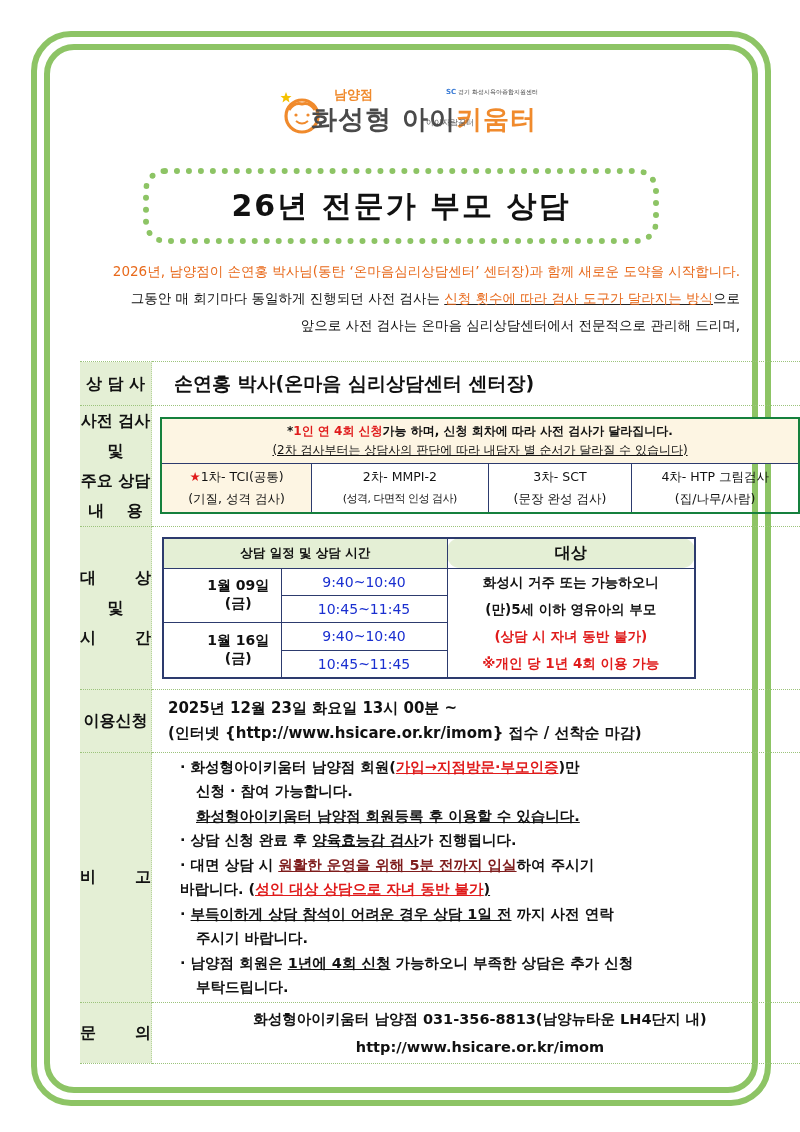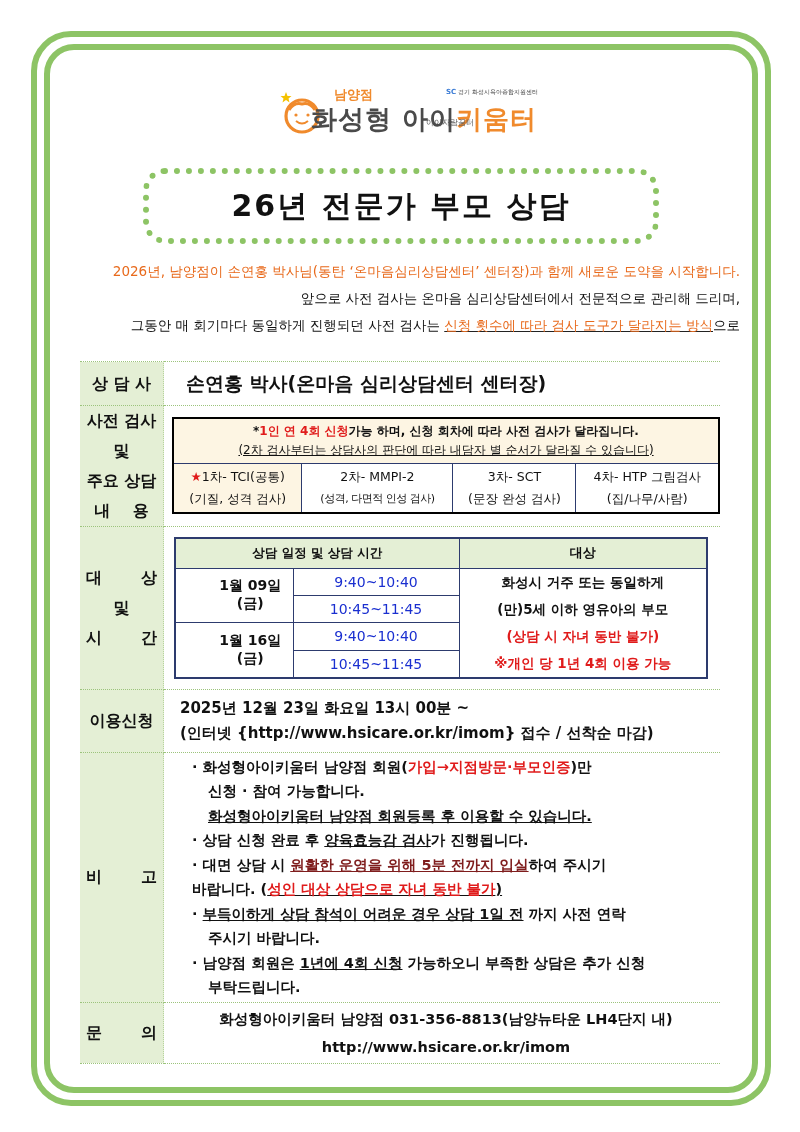--- a/index.html
+++ b/index.html
@@ -30,46 +30,46 @@
 
   
   .main-table { position: absolute; left: 80px; top: 361px; width: 640px; border-collapse: collapse; }
   .main-table td { border-top: 1px dotted #9cc47c; border-bottom: 1px dotted #9cc47c; vertical-align: middle; }
   .main-table td.label { width: 98px; background: #e4efd5; text-align: center; font-weight: bold; font-size: 16px; line-height: 30px; border-right: 1px dotted #b7d39d; }
   .main-table td.content { padding: 0 0 0 8px; }
 
   .row-counselor td { height: 44px; }
   .counselor-name { font-size: 19px; font-weight: bold; padding-left: 14px; }
 
-  .tests { width: 548px; border-collapse: collapse; border: 2px solid #000000; margin: 5px 0 6px 0; }
+  .tests { width: 640px; border-collapse: collapse; border: 2px solid #15803d; margin: 5px 0 6px 0; }
   .tests td { border: 1px solid #2d3b6e; text-align: center; font-size: 12.5px; line-height: 22px; padding: 2px 0; }
   .tests .notice { background: #fdf5e3; font-weight: bold; font-size: 12px; line-height: 19px; padding: 3px 0; }
   .tests .notice .red { color: #e01b1b; }
   .tests .notice .sub { font-weight: normal; text-decoration: underline; }
   .tests .first { background: #fdf5e3; }
   .star { color: #e01b1b; }
   .tests .small { font-size: 11px; letter-spacing: -0.5px; }
 
   .topics { font-size: 12px; text-align: center; line-height: 20px; padding: 6px 0 8px; }
   .topics .blue { color: #1a2fd0; }
 
   .sched { width: 534px; border-collapse: collapse; border: 2px solid #2d3b6e; margin: 10px 0 10px 2px; }
   .sched th { background: #e4efd5; font-size: 12.5px; height: 30px; border: 1px solid #2d3b6e; font-weight: bold; }
-  .sched th.small { font-size: 13px; }
+  .sched th.small { font-size: 16px; border-radius: 13px; }
   .sched td { border: 1px solid #2d3b6e; text-align: center; font-size: 14px; height: 27px; }
   .sched td.date { font-weight: bold; font-size: 14px; width: 118px; padding-left: 32px; }
   .sched td.time { color: #1a2fd0; width: 166px; }
   .sched td.target { font-weight: bold; font-size: 13.5px; line-height: 27px; }
   .sched td.target .red { color: #e01b1b; }
 
   .apply { font-size: 15px; font-weight: bold; line-height: 25px; padding: 6px 0 6px 8px; }
 
   .notes { font-size: 14.5px; font-weight: bold; line-height: 24.5px; padding: 2px 0 2px 14px; }
   .notes .item { padding-left: 22px; text-indent: -16px; }
-  .notes .red { color: #e01b1b; }
+  .notes .red { color: #e01b1b; text-decoration: underline; }
   .notes .blue { color: #7f1d1d; }
   .notes .u { text-decoration: underline; }
 
   .contact { font-size: 14.5px; font-weight: bold; text-align: center; line-height: 28px; padding: 2px 0; }
 </style>
 </head>
 <body>
 
 <div class="frame-outer"></div>
 <div class="frame-inner"></div>
@@ -88,22 +88,22 @@
   <span class="logo-main"><span>화성형 아이</span><span class="accent">키움터</span></span>
   <span class="logo-sub">아이자람꿈터</span>
 </div>
 
 <div class="title-box">
   <span class="title-text">26년 전문가 부모 상담</span>
 </div>
 
 <div class="intro">
   <div class="orange">2026년, 남양점이 손연홍 박사님(동탄 ‘온마음심리상담센터’ 센터장)과 함께 새로운 도약을 시작합니다.</div>
+  <div><span>그동안 매 회기마다 동일하게 진행되던 사전 검사는 </span><span class="under">신청 횟수에 따라 검사 도구가 달라지는 방식</span><span>으로</span></div>
   <div>앞으로 사전 검사는 온마음 심리상담센터에서 전문적으로 관리해 드리며,</div>
-  <div><span>그동안 매 회기마다 동일하게 진행되던 사전 검사는 </span><span class="under">신청 횟수에 따라 검사 도구가 달라지는 방식</span><span>으로</span></div>
 </div>
 
 <table class="main-table">
   <tbody>
       <tr class="row-counselor">
     <td class="label">상 담 사</td>
     <td class="content">
       <div class="counselor-name">손연홍 박사(온마음 심리상담센터 센터장)</div>
     </td>
   </tr>
@@ -157,21 +157,21 @@
       <table class="sched">
         <tbody>
               <tr>
           <th colspan="2">상담 일정 및 상담 시간</th>
           <th class="small">대상</th>
         </tr>
         <tr>
           <td rowspan="2" class="date">1월 09일 (금)</td>
           <td class="time">9:40~10:40</td>
           <td rowspan="4" class="target">
-            <div>화성시 거주 또는 동일하게</div>
+            <div>화성시 거주 또는 가능하오니</div>
             <div>(만)5세 이하 영유아의 부모</div>
             <div class="red">(상담 시 자녀 동반 불가)</div>
             <div class="red">※개인 당 1년 4회 이용 가능</div>
           </td>
         </tr>
         <tr>
           <td class="time">10:45~11:45</td>
         </tr>
         <tr>
           <td rowspan="2" class="date">1월 16일 (금)</td>

